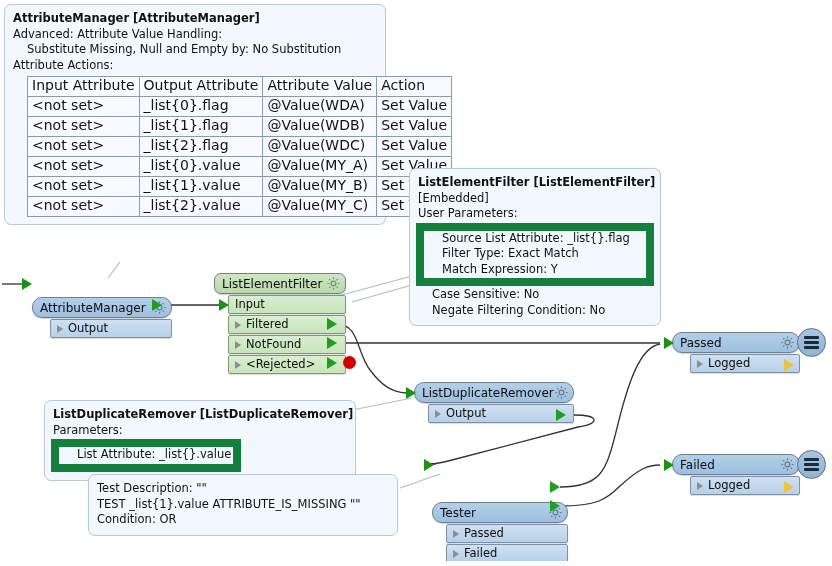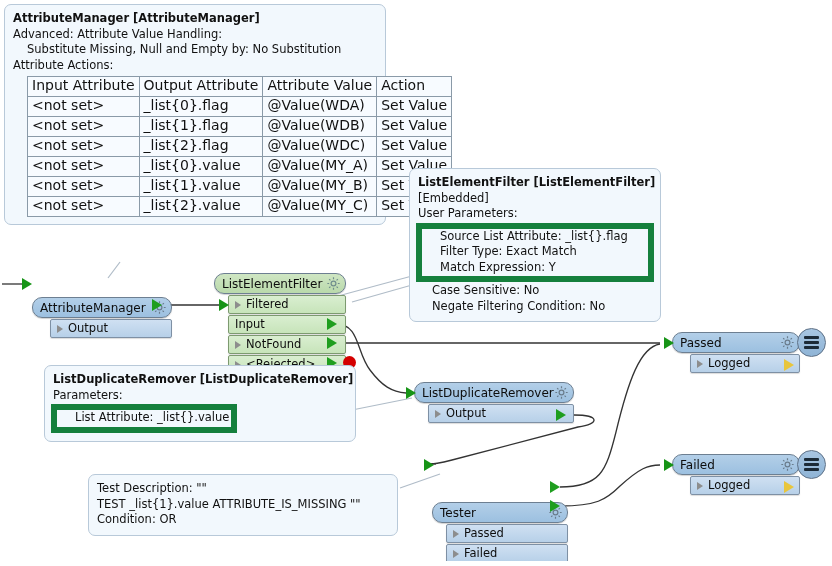--- a/index.html
+++ b/index.html
@@ -29,21 +29,21 @@
     color: #111111;
     z-index: 40;
   }
   .annot .ttl {
     font-weight: bold;
     white-space: nowrap;
   }
   .annot .ln { white-space: nowrap; }
   .annot .ind { padding-left: 14px; }
   .redbox {
-    border: 6px solid #15803d;
+    border: 8px solid #15803d;
     margin: 1px -2px 1px -2px;
     padding: 0 2px 1px 2px;
     display: block;
   }
   .redbox .ln { padding-left: 16px; }
 
   
   table.attrtbl {
     border-collapse: collapse;
     margin: 3px 0 0 14px;
@@ -70,21 +70,21 @@
     box-sizing: border-box;
     display: flex;
     align-items: center;
     padding: 0 4px 0 7px;
     font-size: 12px;
     color: #0d0d0d;
     box-shadow: 0 1px 1px rgba(0,0,0,.18);
   }
   .nhead .nlabel { flex: 1 1 auto; white-space: nowrap; line-height: 1; }
   .blue  .nhead { background: linear-gradient(#b3cfe8,#9cc0e0); }
-  .green .nhead { background: linear-gradient(#cfe6c3,#b9d9ab); }
+  .green .nhead { background: linear-gradient(#cfe6c3,#b9d9ab); border-radius: 7px; }
   .green .port  { background: linear-gradient(#d9eed0,#c7e4ba); border-color:#7d9a70; }
 
   .port {
     position: relative;
     height: 19px;
     border-radius: 2px;
     border: 1px solid #7e90a4;
     box-sizing: border-box;
     background: linear-gradient(#cfe0f2,#b7d0e8);
     display: flex;
@@ -249,21 +249,21 @@
     <div class="ln">User Parameters:</div>
     <div class="redbox">
       <div class="ln">Source List Attribute: _list{}.flag</div>
       <div class="ln">Filter Type: Exact Match</div>
       <div class="ln">Match Expression: Y</div>
     </div>
     <div class="ln ind">Case Sensitive: No</div>
     <div class="ln ind">Negate Filtering Condition: No</div>
   </div>
 
-  <div class="annot" style="left:44px; top:365px; width:312px;">
+  <div class="annot" style="left:44px; top:400px; width:312px;">
     <div class="ttl">ListDuplicateRemover [ListDuplicateRemover]</div>
     <div class="ln">Parameters:</div>
     <div class="redbox" style="display:inline-block;">
       <div class="ln">List Attribute: _list{}.value</div>
     </div>
   </div>
 
   <div class="annot" style="left:88px; top:474px; width:310px;">
     <div class="ln">Test Description: ""</div>
     <div class="ln">TEST _list{1}.value ATTRIBUTE_IS_MISSING ""</div>
@@ -296,25 +296,25 @@
       <span class="gear">
         <svg viewBox="0 0 20 20" width="15" height="15">
             <g fill="none" stroke="#55737f" stroke-width="1.6">
           <circle cx="10" cy="10" r="3.2"></circle>
           <path d="M10 1.8v2.4M10 15.8v2.4M1.8 10h2.4M15.8 10h2.4M4.2 4.2l1.7 1.7M14.1 14.1l1.7 1.7M15.8 4.2l-1.7 1.7M5.9 14.1l-1.7 1.7"></path>
         </g>
           </svg>
       </span>
     </div>
     <div class="port" style="margin-left:14px; width:118px;">
+      <span class="plabel">Input</span>
+    </div>
+    <div class="port" style="margin-left:14px; width:118px;">
       <span class="ptri"></span>
       <span class="plabel">Filtered</span>
-    </div>
-    <div class="port" style="margin-left:14px; width:118px;">
-      <span class="plabel">Input</span>
     </div>
     <div class="port" style="margin-left:14px; width:118px;">
       <span class="ptri"></span>
       <span class="plabel">NotFound</span>
     </div>
     <div class="port" style="margin-left:14px; width:118px;">
       <span class="ptri"></span>
       <span class="plabel">&lt;Rejected&gt;</span>
     </div>
   </div>

